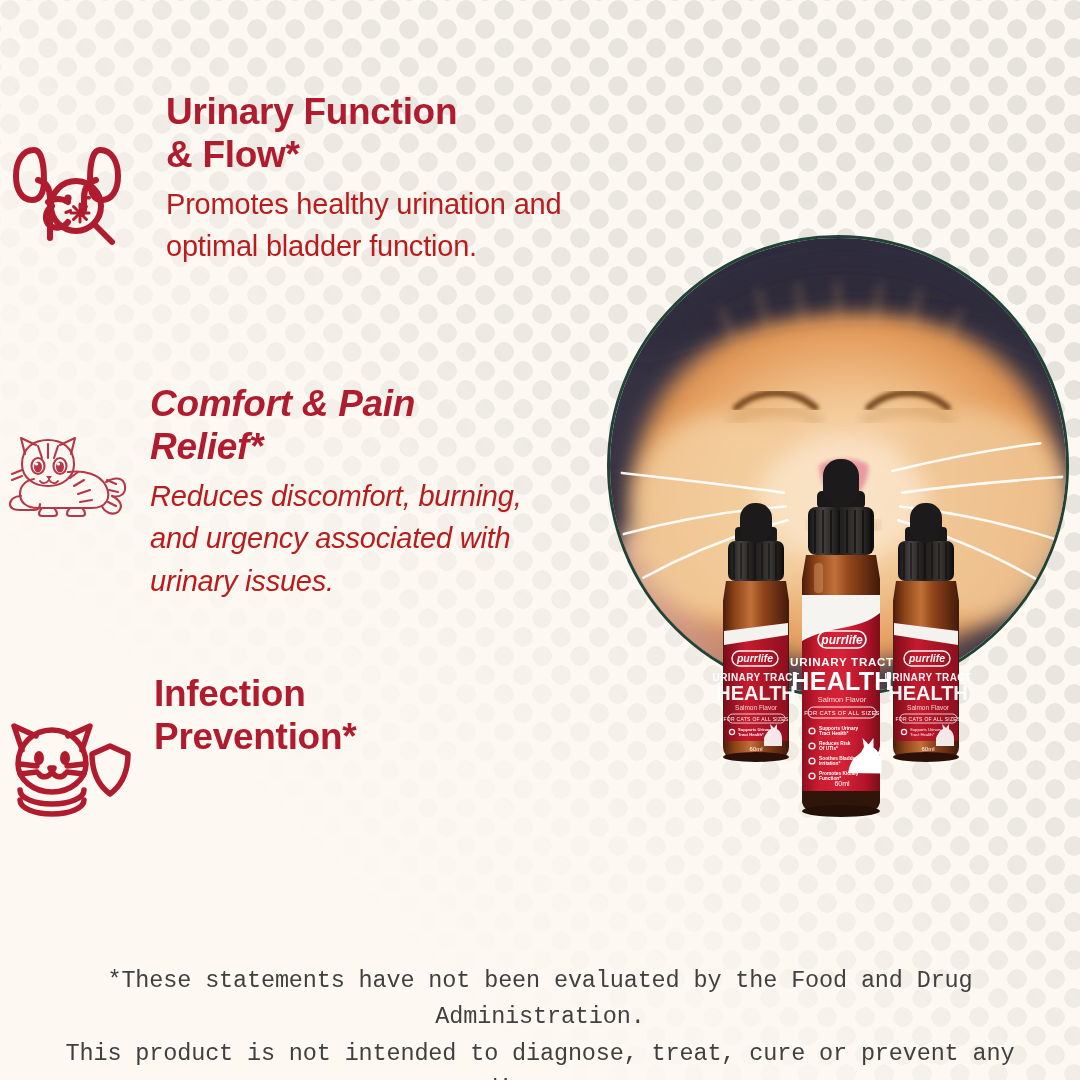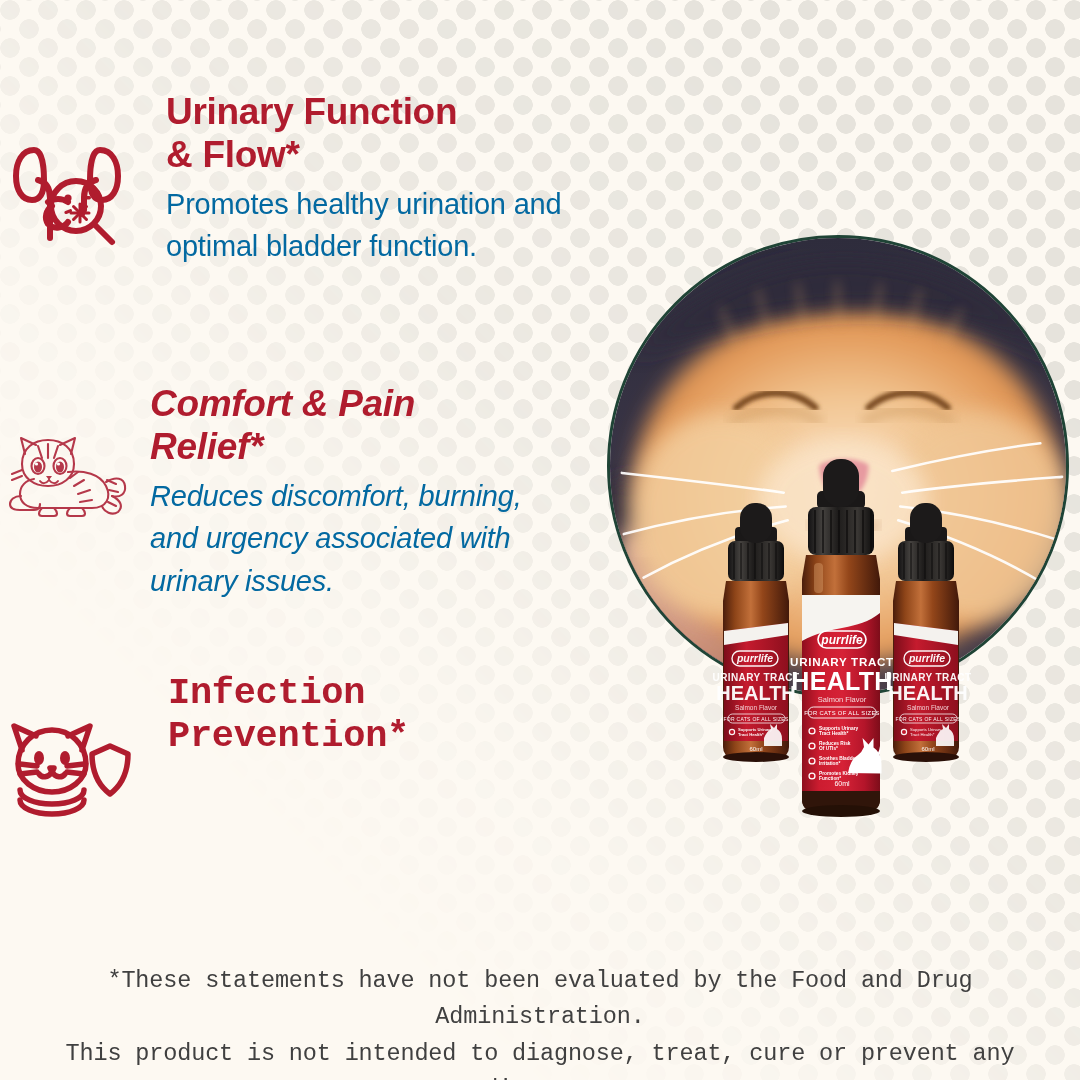--- a/index.html
+++ b/index.html
@@ -32,35 +32,35 @@
   .fhead{
     color:#B01C2E;
     font-weight:bold;
     font-size:37px;
     line-height:1.17;
     letter-spacing:-0.3px;
     margin:0 0 6px 0;
     white-space:pre-line;
   }
   .fbody{
-    color:#0369a1;
+    color:#b91c1c;
     font-size:29px;
     line-height:1.47;
     letter-spacing:-0.2px;
     margin:0;
     white-space:pre-line;
     font-weight:400;
   }
 
   #feature-0{left:8px;top:88px;gap:20px;}
   #feature-0 .ftext{margin-left:20px;margin-top:2px;}
   #feature-1{left:8px;top:382px;font-style:italic;}
   #feature-1 .ftext{margin-left:22px;margin-top:0px;}
   #feature-2{left:4px;top:672px;}
-  #feature-2 .ftext{margin-left:36px;margin-top:0px;font-family:Liberation Mono, monospace;}
+  #feature-2 .ftext{margin-left:22px;margin-top:0px;}
 
   
   #icon-urinary{width:118px;height:112px;margin-top:48px;}
   #icon-comfort{width:120px;height:86px;margin-top:52px;}
   #icon-shield{width:128px;height:104px;margin-top:48px;}
 
   
   #hero-circle{
     position:absolute;
     left:607px;top:235px;

